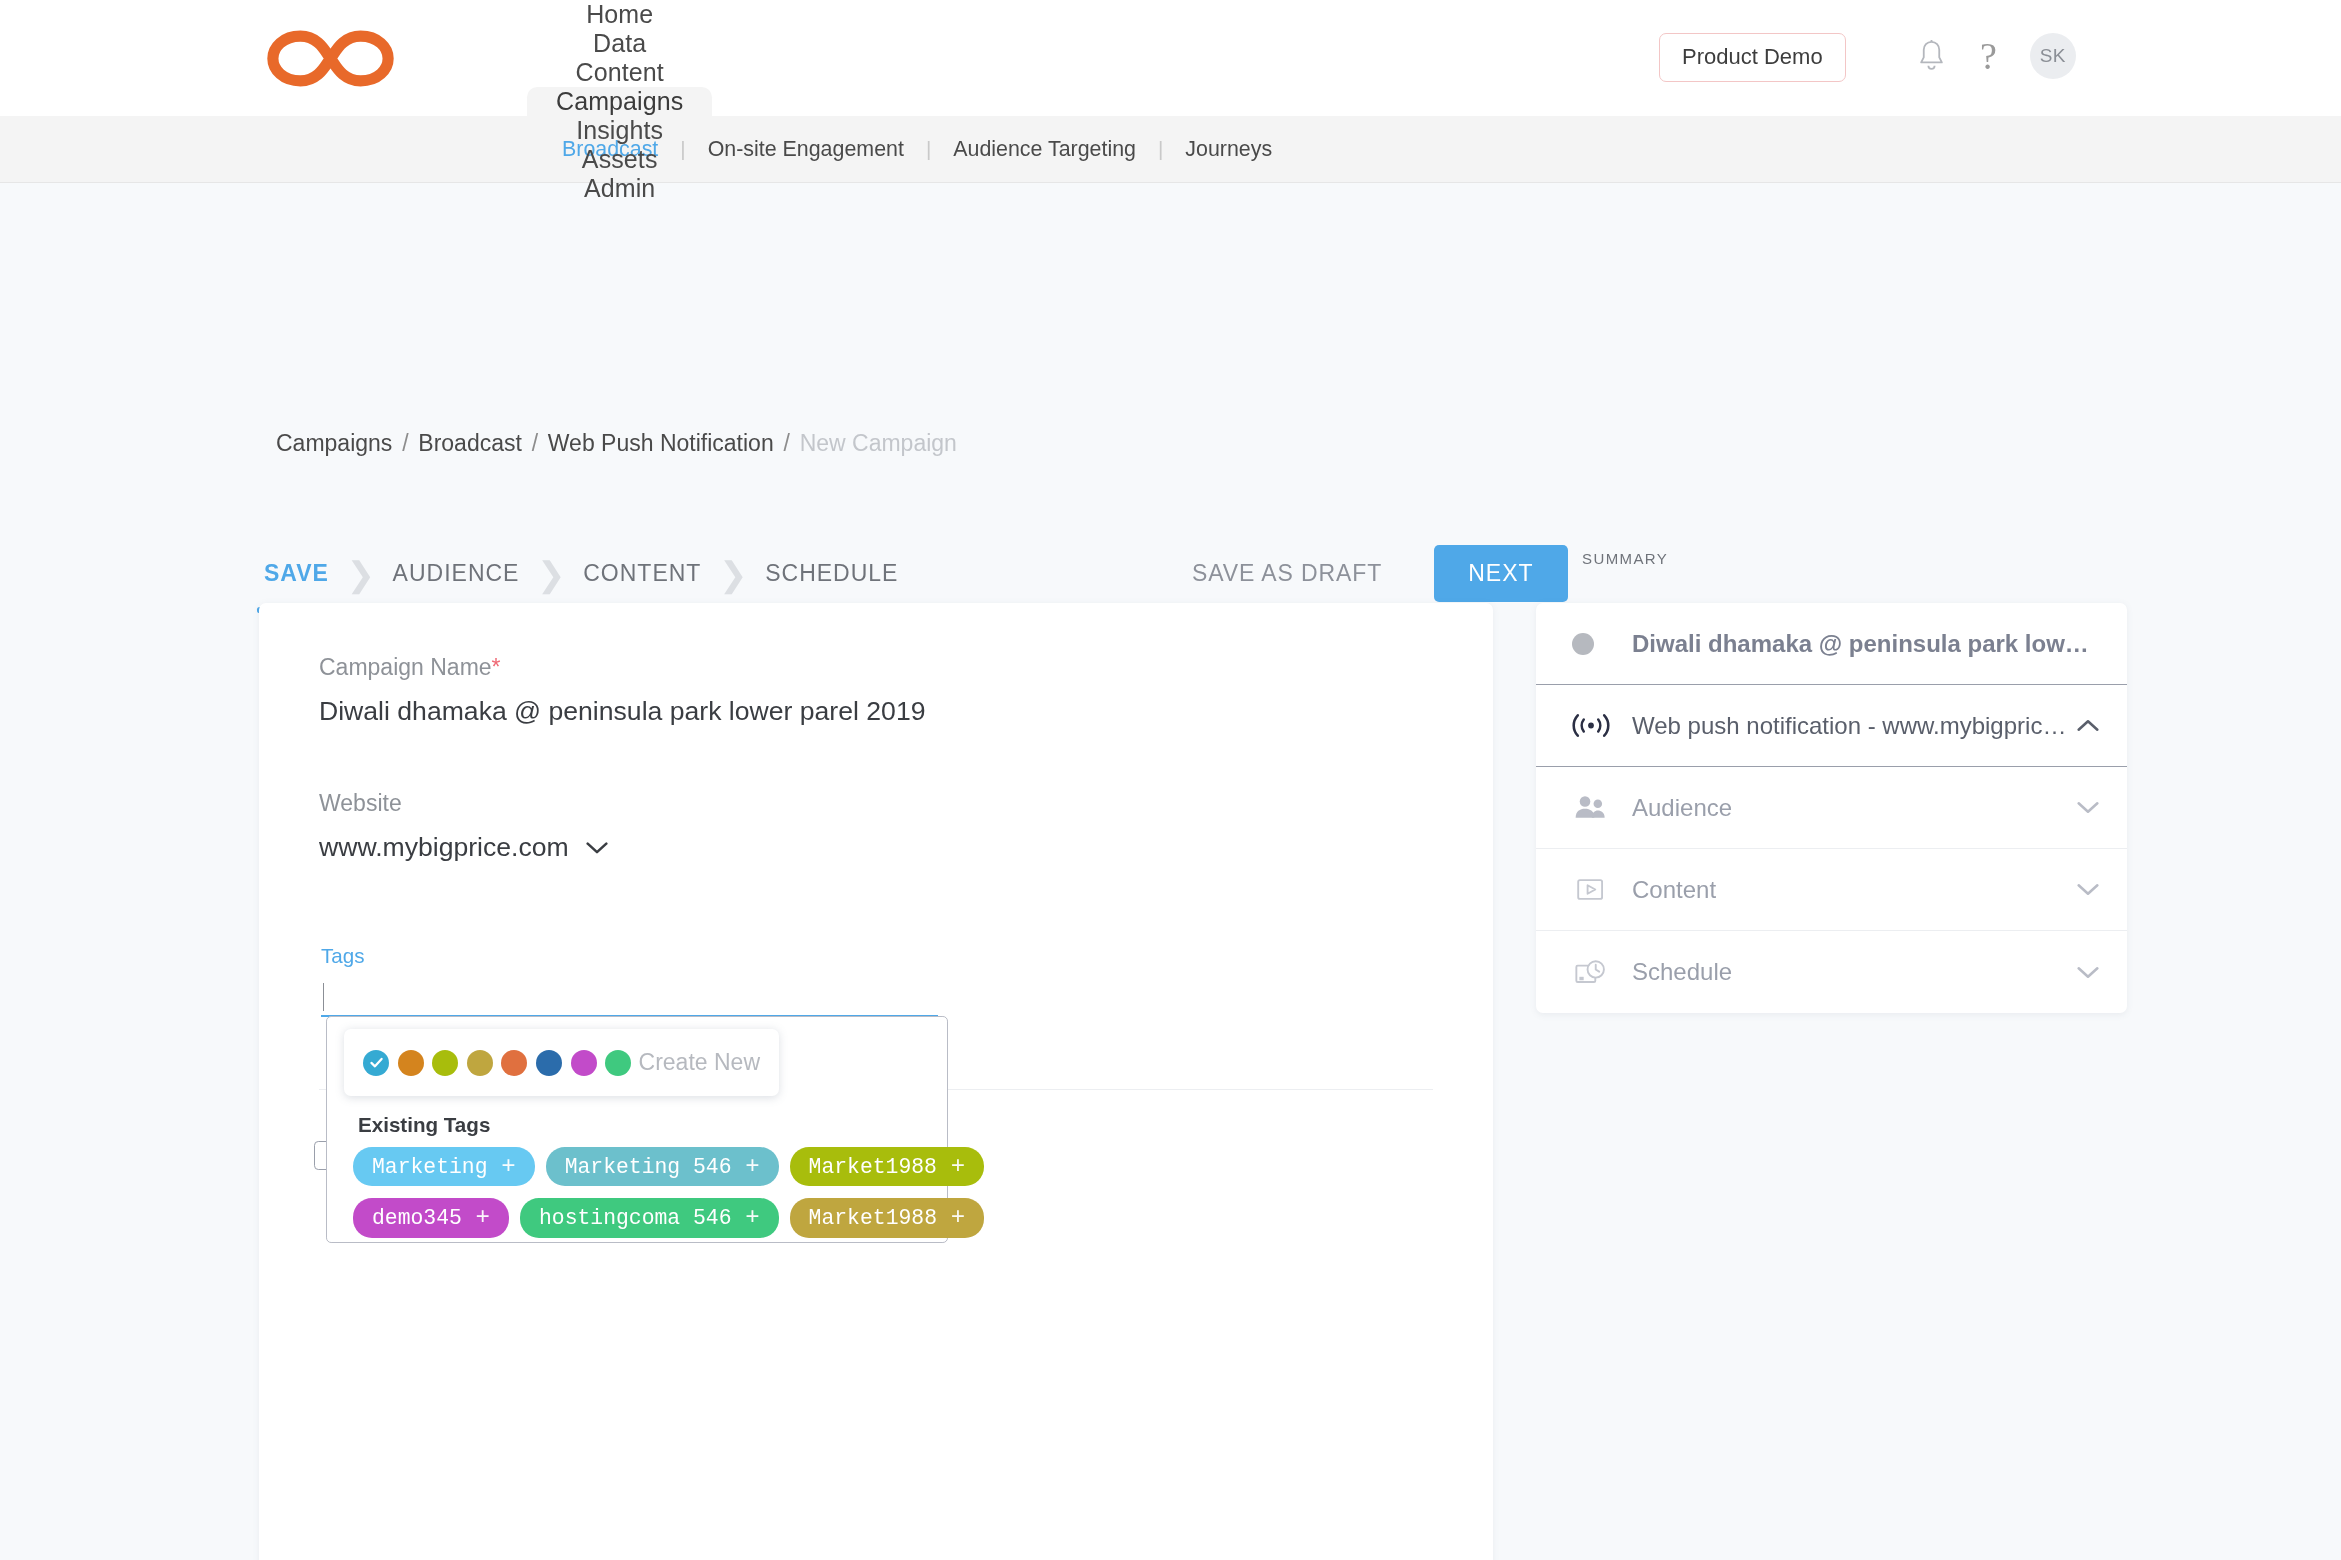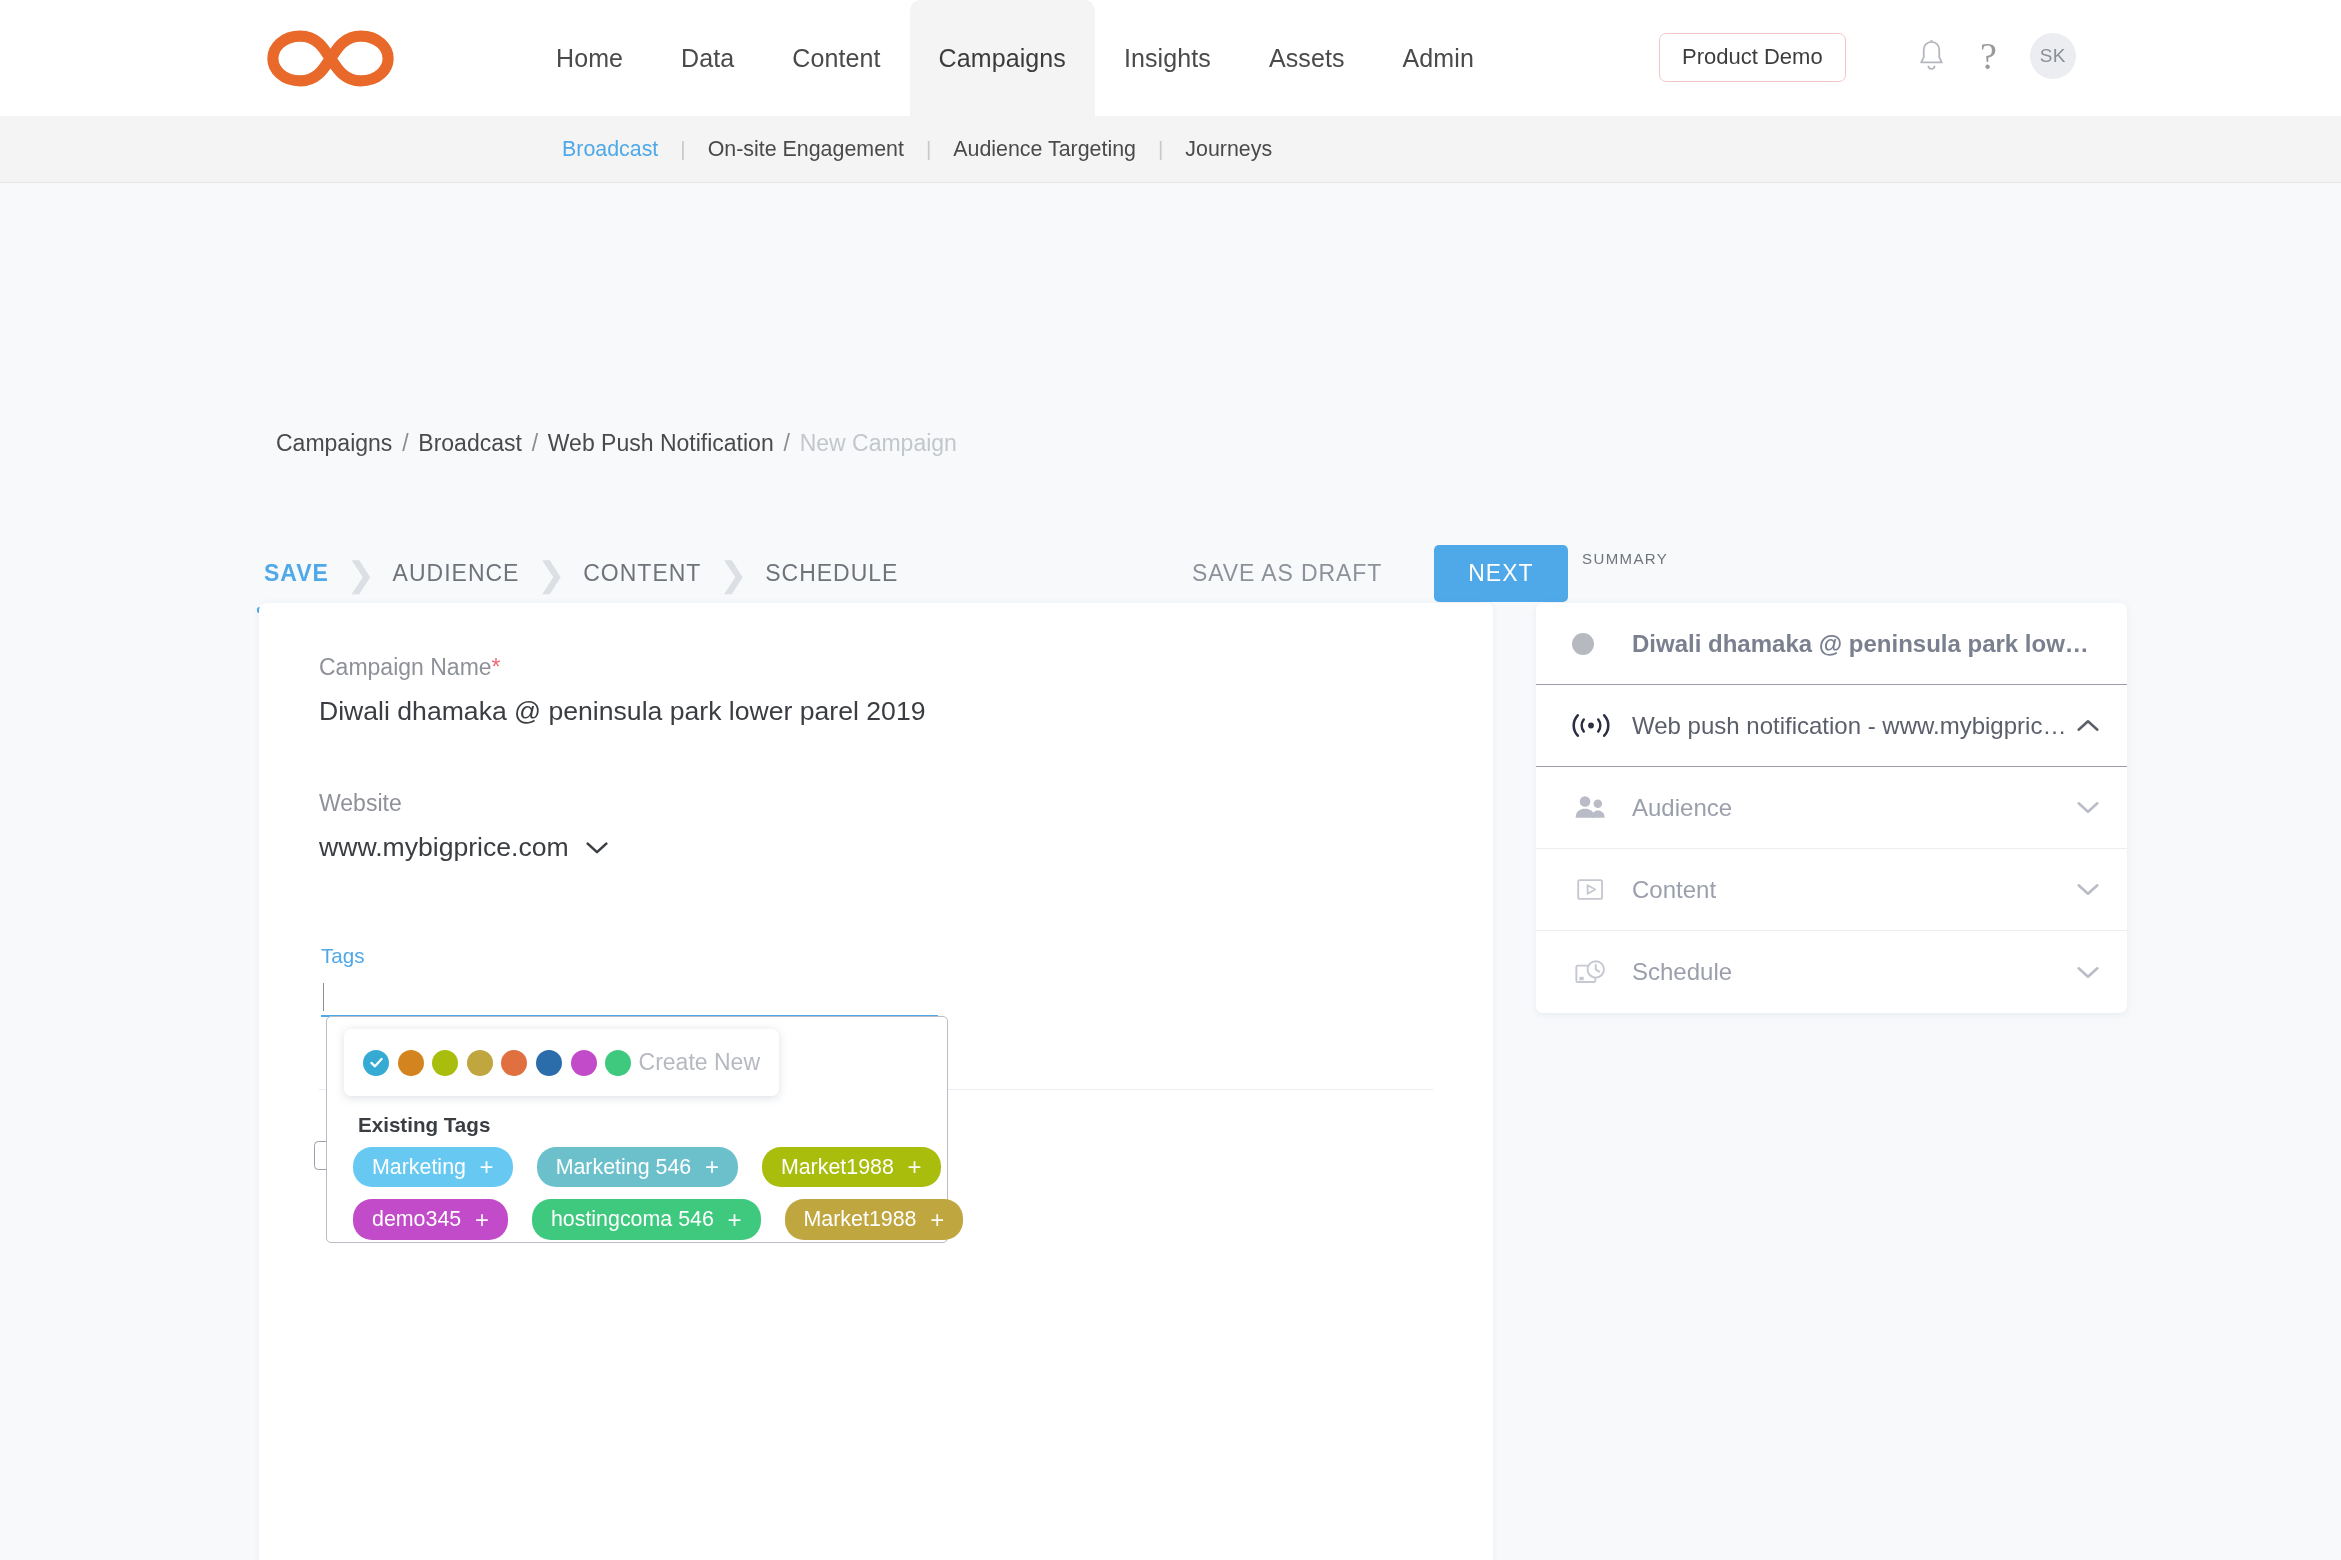--- a/index.html
+++ b/index.html
@@ -21,21 +21,21 @@
   .logo-wrap {
     position: absolute; left: 266px; top: 24px;
     width: 129px; height: 69px;
     display: flex; align-items: center;
   }
   .logo-svg { width: 129px; height: 69px; display:block; }
 
   .mainnav {
     position: absolute; left: 527px; top: 0;
     height: 116px;
-    display: flex; align-items: stretch;
+    display: flex; align-items: stretch; flex-direction: column;
   }
   .mainnav-item {
     display: flex; align-items: center; justify-content: center;
     padding: 0 29px;
     font-size: 25px;
     color: #4a4a4a;
     font-weight: 400;
     cursor: pointer;
     letter-spacing: 0.1px;
   }
@@ -220,21 +220,21 @@
     cursor: pointer;
   }
   .existing-head {
     position: absolute; left: 31px; top: 96px;
     font-size: 20.6px; color: #3a3d42; font-weight: 700;
   }
   .tag-rows {
     position: absolute; left: 26px; top: 130px;
     width: 583px;
   }
-  .tag-row { display: flex; align-items: center; gap: 24px; margin-bottom: 12px; }
+  .tag-row { display: flex; align-items: center; gap: 11px; margin-bottom: 12px; font-family: Liberation Mono, monospace; }
   .tag-pill {
     display: inline-flex; align-items: center; gap: 13.7px;
     color: #ffffff;
     border-radius: 19px;
     padding: 7.7px 19px;
     font-size: 21.4px;
     cursor: pointer;
     white-space: nowrap;
   }
   .tag-pill .plus { font-size: 24px; line-height: 1; opacity: 0.95; }

